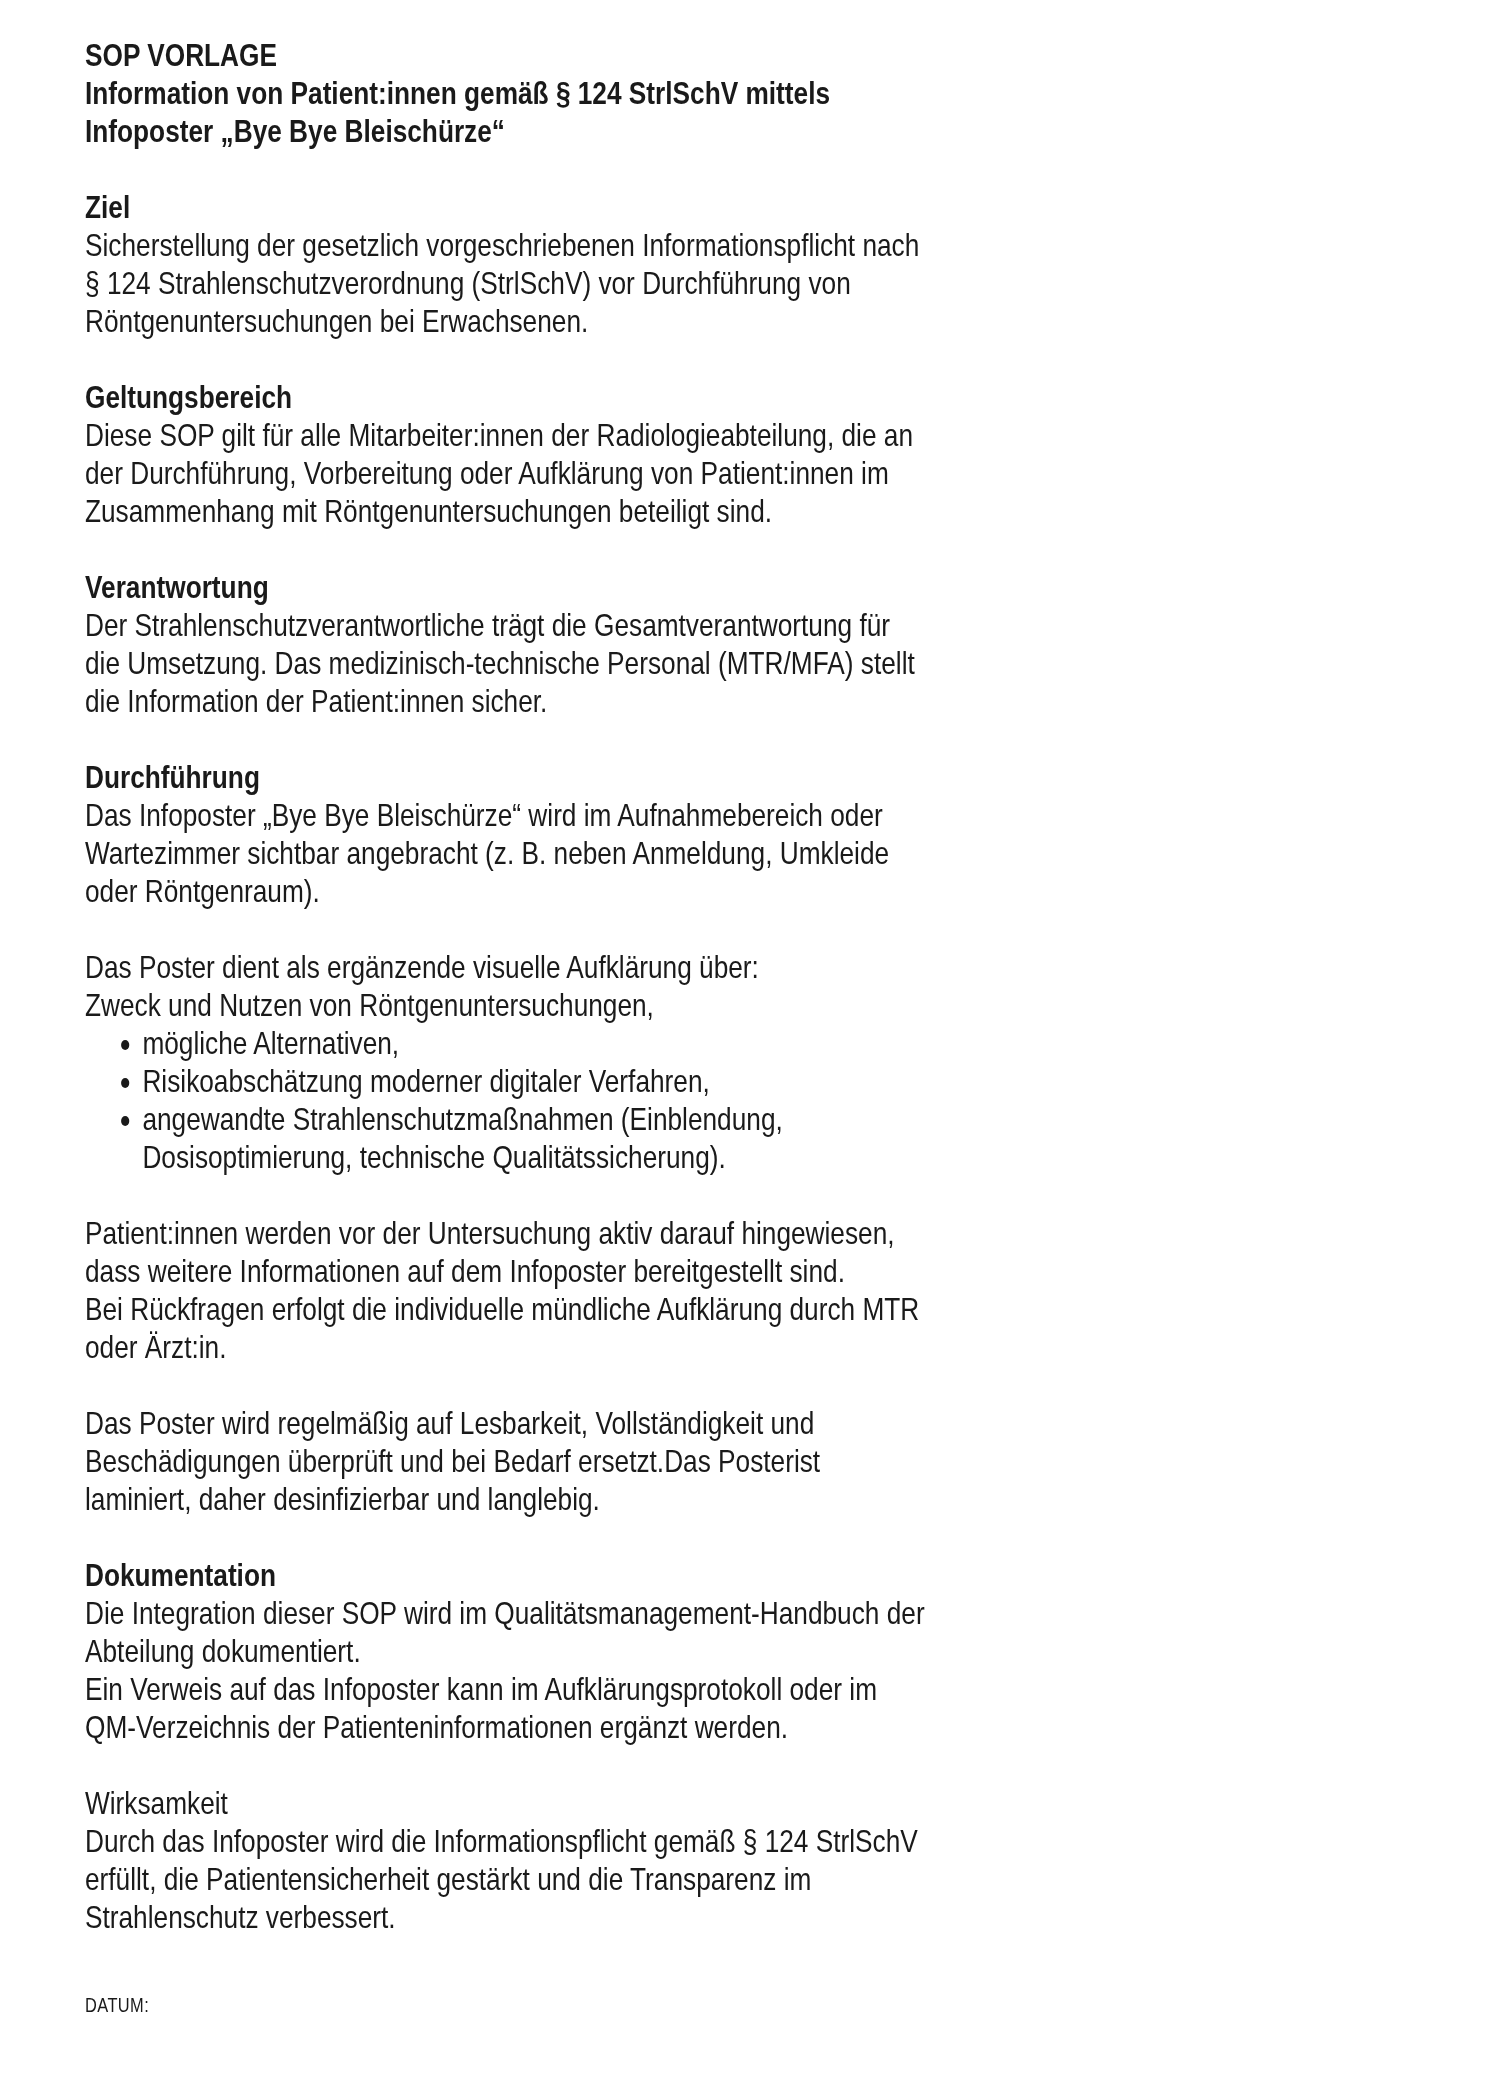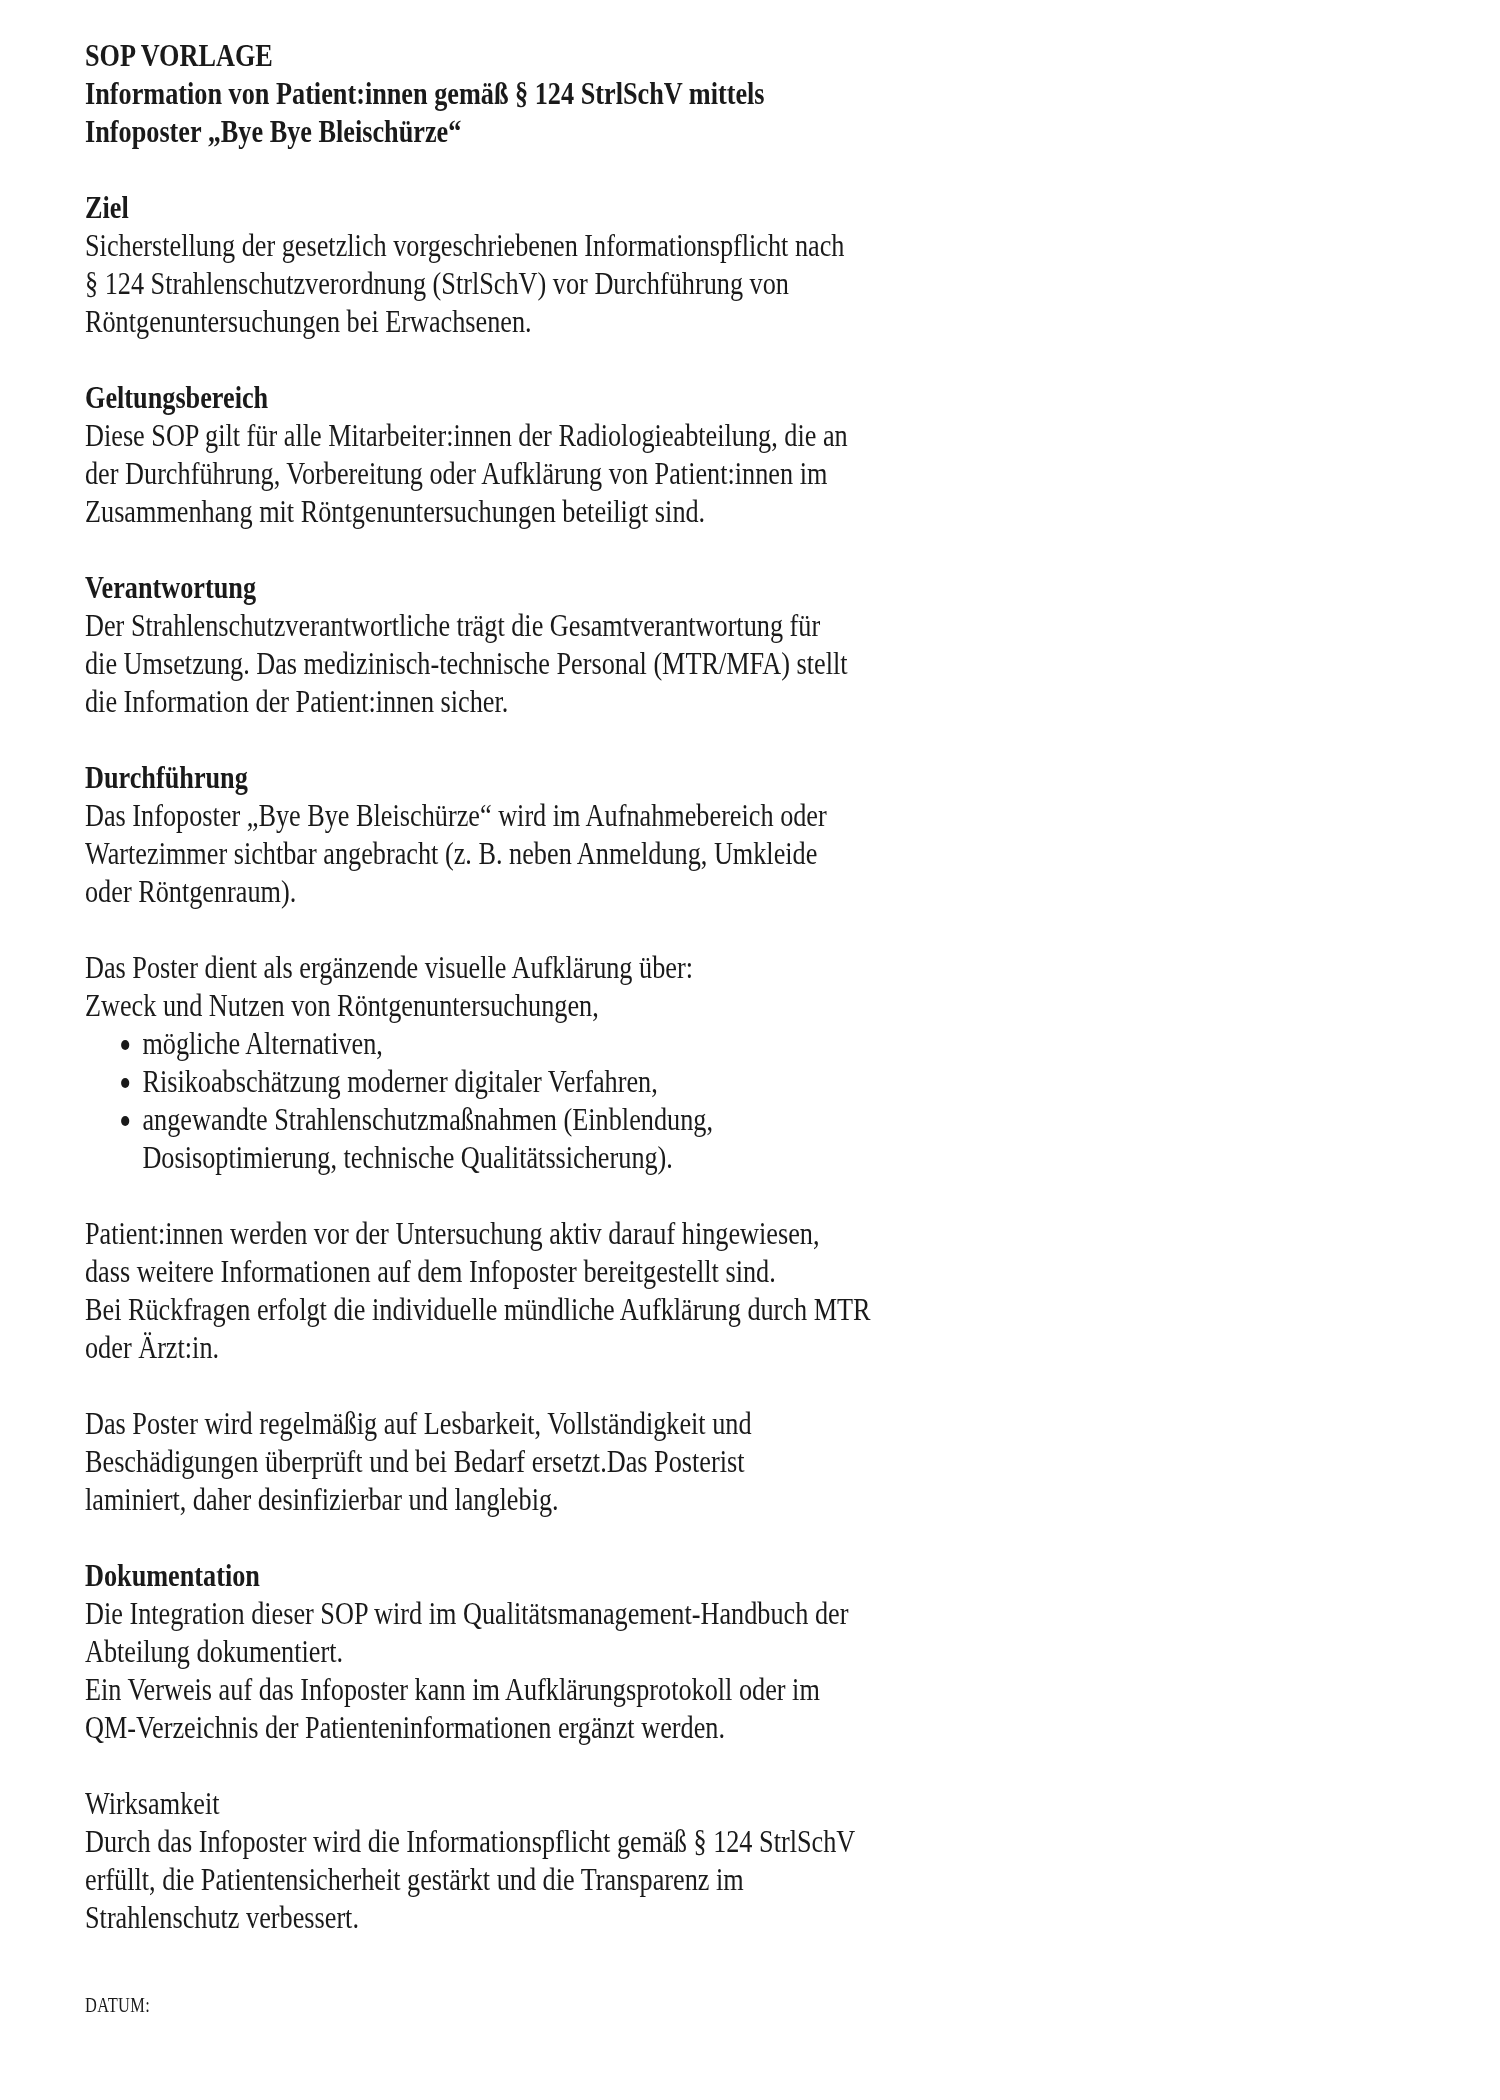--- a/index.html
+++ b/index.html
@@ -8,21 +8,21 @@
     background: #ffffff;
   }
   .page {
     position: relative;
     width: 1500px;
     height: 2100px;
     background: #ffffff;
     box-sizing: border-box;
     padding: 36px 0 0 85px;
     overflow: hidden;
-    font-family: Liberation Serif, serif;
+    font-family: Liberation Sans, sans-serif;
     color: #1a1a1a;
   }
   
   .condense {
     transform: scaleX(0.82);
     transform-origin: 0 0;
     width: 1622px;
   }
   .line-block {
     white-space: pre-line;

